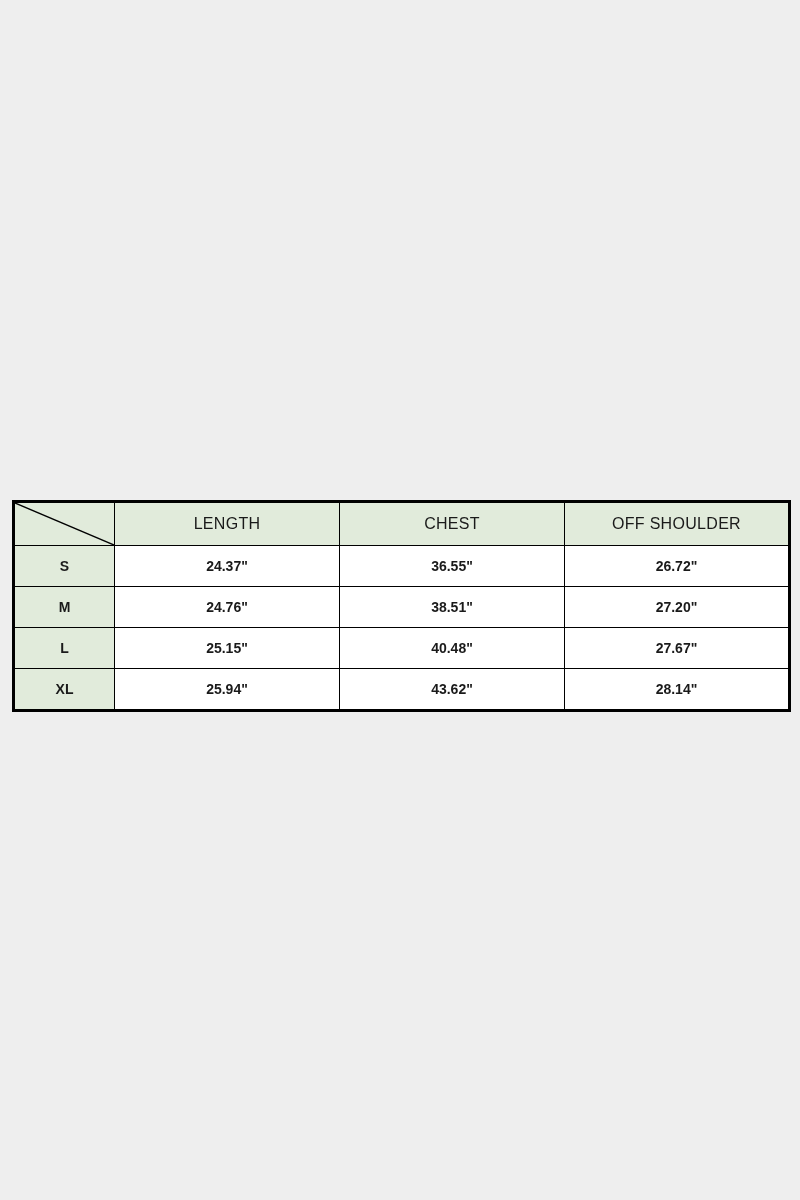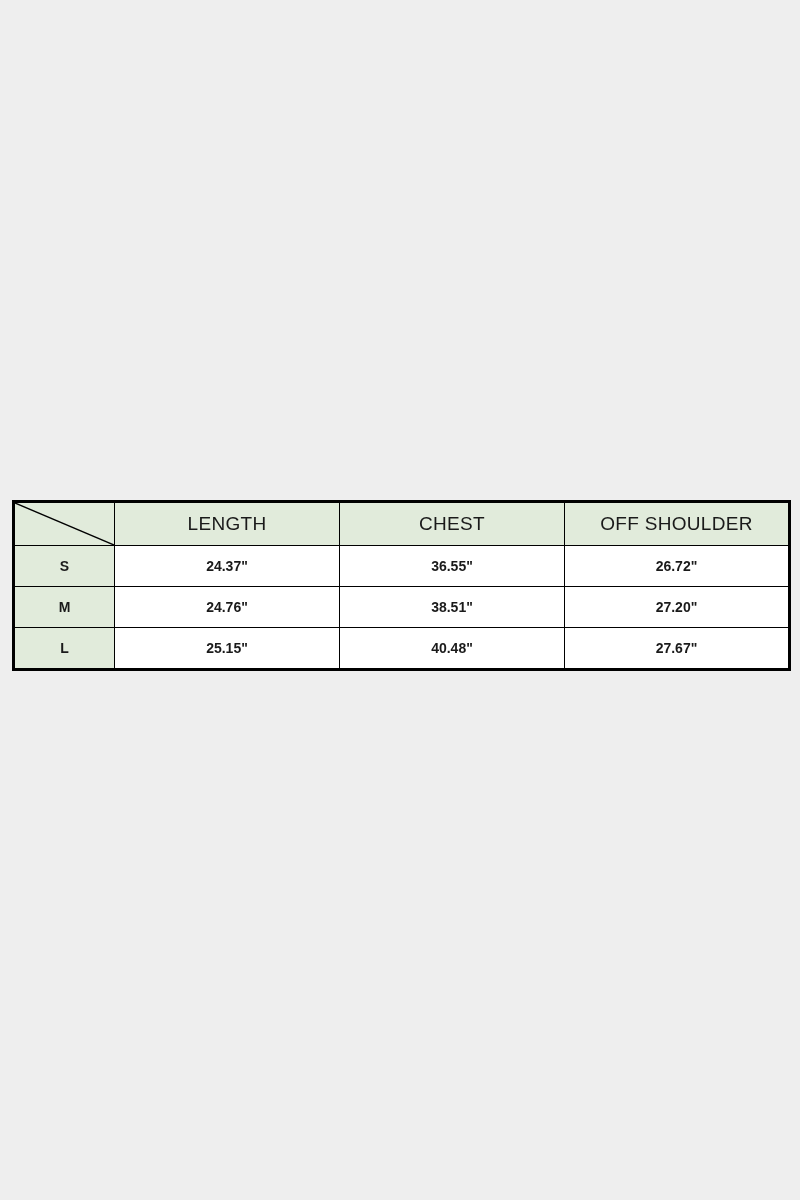--- a/index.html
+++ b/index.html
@@ -42,21 +42,21 @@
 
   
   col.col-size     { width: 101px; }
   col.col-length   { width: 225px; }
   col.col-chest    { width: 225px; }
   col.col-shoulder { width: 225px; }
 
   
   tr.header-row th {
     background: #e1ebdb;
-    font-size: 19px;
+    font-size: 16px;
     font-weight: 400;
     letter-spacing: 0.3px;
     height: 42px;
   }
 
   
   th.corner-cell {
     background: #ffffff;
     position: relative;
     padding: 0;
@@ -120,15 +120,21 @@
         <td class="measure-value">24.76"</td>
         <td class="measure-value">38.51"</td>
         <td class="measure-value">27.20"</td>
       </tr>
       <tr>
         <td class="size-label">L</td>
         <td class="measure-value">25.15"</td>
         <td class="measure-value">40.48"</td>
         <td class="measure-value">27.67"</td>
       </tr>
+      <tr>
+        <td class="size-label">XL</td>
+        <td class="measure-value">25.94"</td>
+        <td class="measure-value">43.62"</td>
+        <td class="measure-value">28.14"</td>
+      </tr>
     </tbody>
   </table>
 </div>
 
 </body></html>

